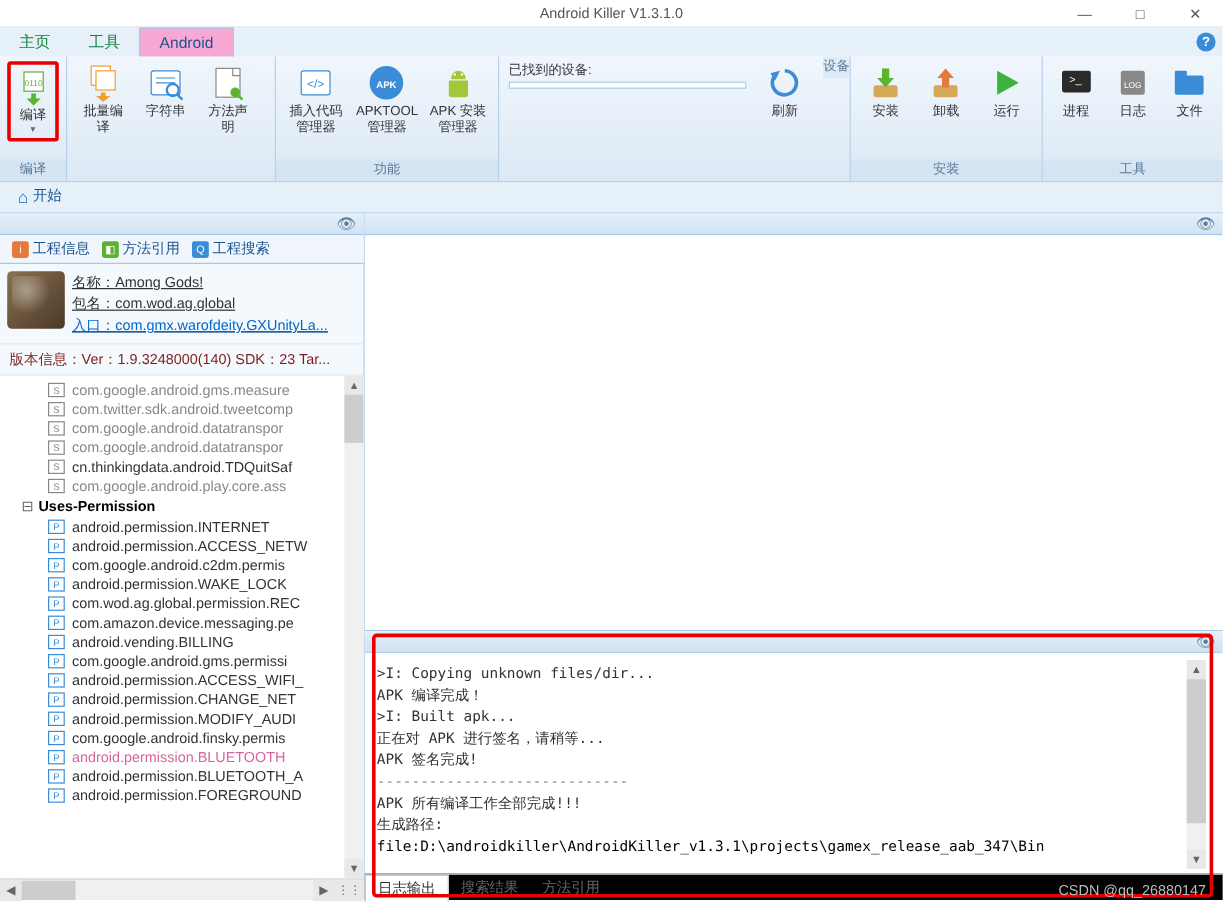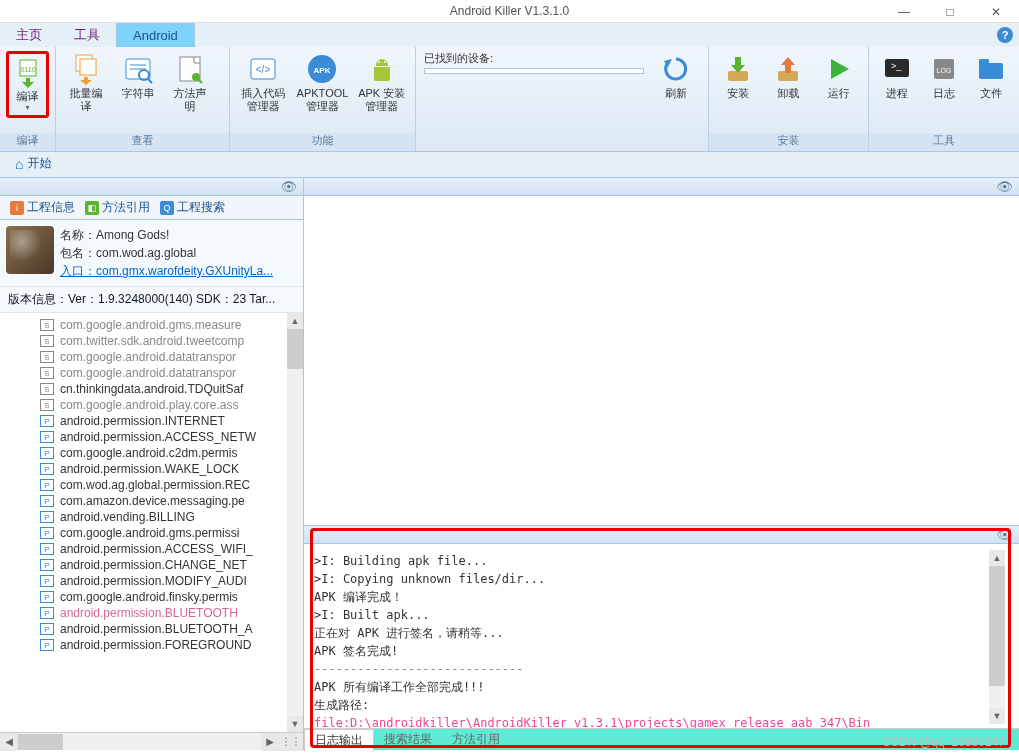--- a/index.html
+++ b/index.html
@@ -2,22 +2,22 @@
 <html><head>
 <meta charset="utf-8">
 <style>
 * { box-sizing: border-box; margin: 0; padding: 0; }
 body { font-family: "Microsoft YaHei", sans-serif; font-size: 12px; background: #fff; width: 1019px; height: 753px; overflow: hidden; position: relative; }
 .titlebar { height: 23px; display: flex; align-items: center; justify-content: center; position: relative; background: #fff; border-bottom: 1px solid #e0e0e0; }
 .titlebar .title { color: #555; font-size: 12px; }
 .win-controls { position: absolute; right: 0; top: 0; display: flex; }
 .win-btn { width: 46px; height: 23px; display: flex; align-items: center; justify-content: center; color: #555; }
 .menubar { height: 24px; background: #e6f0f9; display: flex; align-items: stretch; font-size: 13px; position: relative; }
-.menu-item { padding: 0 16px; display: flex; align-items: center; color: #701a75; cursor: pointer; }
-.menu-item.active { background: #7dd3fc; border: 1px solid #a6c8e6; border-bottom: none; color: #1a5490; }
+.menu-item { padding: 0 16px; display: flex; align-items: center; color: #15803d; cursor: pointer; }
+.menu-item.active { background: #f9a8d4; border: 1px solid #a6c8e6; border-bottom: none; color: #1a5490; }
 .help-icon { position: absolute; right: 6px; top: 4px; width: 16px; height: 16px; border-radius: 50%; background: #3a8cd6; color: #fff; display: flex; align-items: center; justify-content: center; font-size: 11px; font-weight: bold; }
 .ribbon { height: 105px; background: linear-gradient(#f0f6fc,#dce9f5); border-bottom: 1px solid #a6c8e6; display: flex; }
 .ribbon-group { border-right: 1px solid #b8d0e6; display: flex; flex-direction: column; }
 .group-body { flex: 1; display: flex; align-items: flex-start; padding: 4px 6px; gap: 4px; }
 .group-label { height: 18px; text-align: center; font-size: 11px; color: #5a7a9a; background: rgba(200,220,240,.4); }
 .rbtn { display: flex; flex-direction: column; align-items: center; justify-content: flex-start; width: 48px; padding: 2px; cursor: pointer; font-size: 11px; color: #333; text-align: center; line-height: 1.2; }
 .rbtn.wide { width: 60px; }
 .rbtn .ic { width: 32px; height: 32px; margin-bottom: 2px; display: flex; align-items: center; justify-content: center; border-radius: 4px; }
 .red-box { border: 3px solid #e60000; border-radius: 3px; }
 .device-sec { flex: 1; display: flex; flex-direction: row; }
@@ -30,44 +30,44 @@
 .main { display: flex; height: 572px; }
 .left-panel { width: 304px; border-right: 1px solid #a6c8e6; display: flex; flex-direction: column; background: #f4f9fd; }
 .eye-bar { height: 18px; background: linear-gradient(#e6f0f9,#d0e2f2); border-bottom: 1px solid #a6c8e6; display: flex; justify-content: flex-end; padding: 0 6px; align-items: center; }
 .eye-ic { color: #5a7a9a; font-size: 13px; }
 .info-tabs { height: 24px; display: flex; align-items: center; gap: 2px; padding: 2px 6px; border-bottom: 1px solid #a6c8e6; background: #f0f6fc; }
 .info-tab { display: flex; align-items: center; gap: 3px; font-size: 12px; color: #1a5490; padding: 2px 4px; cursor: pointer; }
 .info-tab .badge { width: 14px; height: 14px; display: inline-flex; align-items: center; justify-content: center; font-size: 9px; color: #fff; border-radius: 2px; }
 .app-info { display: flex; padding: 6px; gap: 6px; border-bottom: 1px solid #dde8f2; }
 .app-icon { width: 48px; height: 48px; background: linear-gradient(135deg,#8a7050,#4a3828); border-radius: 4px; flex-shrink: 0; position: relative; overflow: hidden; }
 .app-icon::before { content: ""; position: absolute; inset: 4px; background: radial-gradient(circle at 30% 30%, rgba(255,255,255,.4), transparent 50%); }
-.app-meta { flex: 1; font-size: 12px; line-height: 1.5; color: #333; overflow: hidden; }
+.app-meta { flex: 1; font-size: 12px; line-height: 1.5; color: #333; overflow: hidden; text-decoration: underline; }
 .app-meta .link { color: #0066cc; text-decoration: underline; cursor: pointer; white-space: nowrap; overflow: hidden; text-overflow: ellipsis; display: block; }
-.ver-line { padding: 4px 8px; font-size: 12px; color: #0f172a; border-bottom: 1px solid #dde8f2; white-space: nowrap; overflow: hidden; text-overflow: ellipsis; }
+.ver-line { padding: 4px 8px; font-size: 12px; color: #7f1d1d; border-bottom: 1px solid #dde8f2; white-space: nowrap; overflow: hidden; text-overflow: ellipsis; }
 .tree { flex: 1; overflow: auto; background: #fff; padding: 4px 2px; font-size: 12px; }
 .tree-item { display: flex; align-items: center; padding: 1px 0 1px 38px; white-space: nowrap; color: #888; cursor: pointer; }
 .tree-item .tag { width: 14px; height: 12px; border: 1px solid #888; font-size: 8px; display: inline-flex; align-items: center; justify-content: center; margin-right: 6px; color: #888; flex-shrink: 0; }
 .tree-item.dark { color: #333; }
 .tree-hdr { padding: 2px 0 2px 16px; font-weight: bold; color: #000; display: flex; align-items: center; }
 .tree-hdr::before { content: "⊟"; margin-right: 4px; color: #666; font-weight: normal; }
 .perm { padding-left: 38px; }
 .perm .tag { border-color: #3a8cd6; color: #3a8cd6; }
 .perm.pink { color: #d6669a; }
 .hscroll { height: 18px; background: #f0f0f0; border-top: 1px solid #ccc; display: flex; align-items: center; }
 .hscroll-track { flex: 1; height: 16px; background: #f0f0f0; position: relative; }
 .hscroll-thumb { position: absolute; left: 0; top: 0; width: 45px; height: 16px; background: #cdcdcd; }
 .hscroll-btn { width: 18px; height: 18px; background: #e8e8e8; display: flex; align-items: center; justify-content: center; color: #666; font-size: 10px; }
 .right-panel { flex: 1; display: flex; flex-direction: column; }
 .right-top { flex: 1; background: #fff; border-bottom: 1px solid #a6c8e6; position: relative; }
 .right-top .eye-bar { position: absolute; top: 0; left: 0; right: 0; }
 .right-bottom { height: 224px; background: #fff; position: relative; display: flex; flex-direction: column; }
 .log-area { flex: 1; padding: 8px 10px; font-family: Consolas, monospace; font-size: 12px; line-height: 1.5; color: #333; overflow: auto; position: relative; }
 .log-area .hr { color: #888; }
-.log-area .path { color: #ec4899; }
-.bottom-tabs { height: 22px; display: flex; align-items: flex-start; border-top: 1px solid #ccc; background: #5eead4; font-size: 12px; }
+.log-area .path { color: #000000; }
+.bottom-tabs { height: 22px; display: flex; align-items: flex-start; border-top: 1px solid #ccc; background: #000000; font-size: 12px; }
 .btab { padding: 2px 10px; color: #666; cursor: pointer; }
 .btab.active { background: #fff; border: 1px solid #ccc; border-bottom: 1px solid #fff; color: #333; margin-bottom: -1px; }
 .log-redbox { position: absolute; border: 3px solid #e60000; border-radius: 4px; top: 2px; left: 6px; right: 8px; bottom: 2px; pointer-events: none; }
 .vscroll { position: absolute; right: 14px; top: 24px; bottom: 26px; width: 16px; background: #f0f0f0; }
 .vscroll-thumb { position: absolute; top: 0; width: 16px; height: 40px; background: #cdcdcd; }
 .vscroll-btn { position: absolute; width: 16px; height: 16px; background: #e8e8e8; display: flex; align-items: center; justify-content: center; color: #666; font-size: 9px; }
 .left-vscroll { position: absolute; right: 0; top: 0; bottom: 0; width: 16px; background: #f0f0f0; }
 .watermark { position: absolute; right: 14px; bottom: 4px; color: #bbb; font-size: 12px; z-index: 99; }
 .tree-wrap { position: relative; flex: 1; overflow: hidden; display: flex; flex-direction: column; }
 </style>
@@ -138,21 +138,20 @@
               <rect x="6" y="4" width="20" height="24" fill="#fff" stroke="#888"></rect>
               <path d="M20 4 L20 10 L26 10" fill="none" stroke="#888"></path>
               <circle cx="22" cy="24" r="4" fill="#5ab42e"></circle>
               <path d="M24 26 L28 30" stroke="#5ab42e" stroke-width="2"></path>
             </svg>
           </div>
           <span style="white-space:pre-line">方法声
 明</span>
         </div>
     </div>
-    <div class="group-label">查看</div>
   </div>
   <div class="ribbon-group" style="width:186px">
     <div class="group-body">
       <div class="rbtn wide">
           <div class="ic">
             <svg width="32" height="32">
               <rect x="4" y="6" width="24" height="20" fill="#fff" stroke="#3a8cd6" rx="2"></rect>
               <text x="16" y="20" font-size="10" text-anchor="middle" fill="#3a8cd6">&lt;/&gt;</text>
             </svg>
           </div>
@@ -192,20 +191,21 @@
       <div class="rbtn">
           <div class="ic">
             <svg width="32" height="32">
               <path d="M16 6 a10 10 0 1 1 -9 5" fill="none" stroke="#3a8cd6" stroke-width="3"></path>
               <path d="M4 8 L8 14 L12 6 Z" fill="#3a8cd6"></path>
             </svg>
           </div>
           <span>刷新</span>
         </div>
     </div>
+    <div class="group-label">设备</div>
   </div>
   <div class="ribbon-group" style="width:160px">
     <div class="group-body">
       <div class="rbtn">
           <div class="ic">
             <svg width="32" height="32">
               <rect x="6" y="18" width="20" height="10" fill="#d4a857" rx="2"></rect>
               <path d="M13 4 h6 v8 h4 l-7 8 -7 -8 h4 z" fill="#5ab42e"></path>
             </svg>
           </div>
@@ -301,20 +301,21 @@
     </div>
     <div class="ver-line"><span>版本信息：</span><span>Ver：1.9.3248000(140) SDK：23 Tar...</span></div>
     <div class="tree-wrap">
       <div class="tree" id="tree">
           <div class="tree-item"><span class="tag">S</span>com.google.android.gms.measure</div>
           <div class="tree-item"><span class="tag">S</span>com.twitter.sdk.android.tweetcomp</div>
           <div class="tree-item"><span class="tag">S</span>com.google.android.datatranspor</div>
           <div class="tree-item"><span class="tag">S</span>com.google.android.datatranspor</div>
           <div class="tree-item dark"><span class="tag">S</span>cn.thinkingdata.android.TDQuitSaf</div>
           <div class="tree-item"><span class="tag">S</span>com.google.android.play.core.ass</div>
+          <div class="tree-hdr">Uses-Permission</div>
           <div class="tree-item perm dark"><span class="tag">P</span>android.permission.INTERNET</div>
           <div class="tree-item perm dark"><span class="tag">P</span>android.permission.ACCESS_NETW</div>
           <div class="tree-item perm dark"><span class="tag">P</span>com.google.android.c2dm.permis</div>
           <div class="tree-item perm dark"><span class="tag">P</span>android.permission.WAKE_LOCK</div>
           <div class="tree-item perm dark"><span class="tag">P</span>com.wod.ag.global.permission.REC</div>
           <div class="tree-item perm dark"><span class="tag">P</span>com.amazon.device.messaging.pe</div>
           <div class="tree-item perm dark"><span class="tag">P</span>android.vending.BILLING</div>
           <div class="tree-item perm dark"><span class="tag">P</span>com.google.android.gms.permissi</div>
           <div class="tree-item perm dark"><span class="tag">P</span>android.permission.ACCESS_WIFI_</div>
           <div class="tree-item perm dark"><span class="tag">P</span>android.permission.CHANGE_NET</div>
@@ -343,21 +344,20 @@
     <div class="right-top">
       <div class="eye-bar">
           <span class="eye-ic">👁</span>
         </div>
     </div>
     <div class="right-bottom">
       <div class="eye-bar" style="justify-content:flex-end">
           <span class="eye-ic">👁</span>
         </div>
       <div class="log-area">
-        <div>&gt;I: Building apk file...</div>
         <div>&gt;I: Copying unknown files/dir...</div>
         <div>APK 编译完成！</div>
         <div>&gt;I: Built apk...</div>
         <div>正在对 APK 进行签名，请稍等...</div>
         <div>APK 签名完成!</div>
         <div class="hr">-----------------------------</div>
         <div>APK 所有编译工作全部完成!!!</div>
         <div>生成路径:</div>
         <div class="path"><span>file:D:\androidkiller\AndroidKiller_v1.3.1\projects\gamex_release_aab_347\Bin</span><br></div>
       </div>

